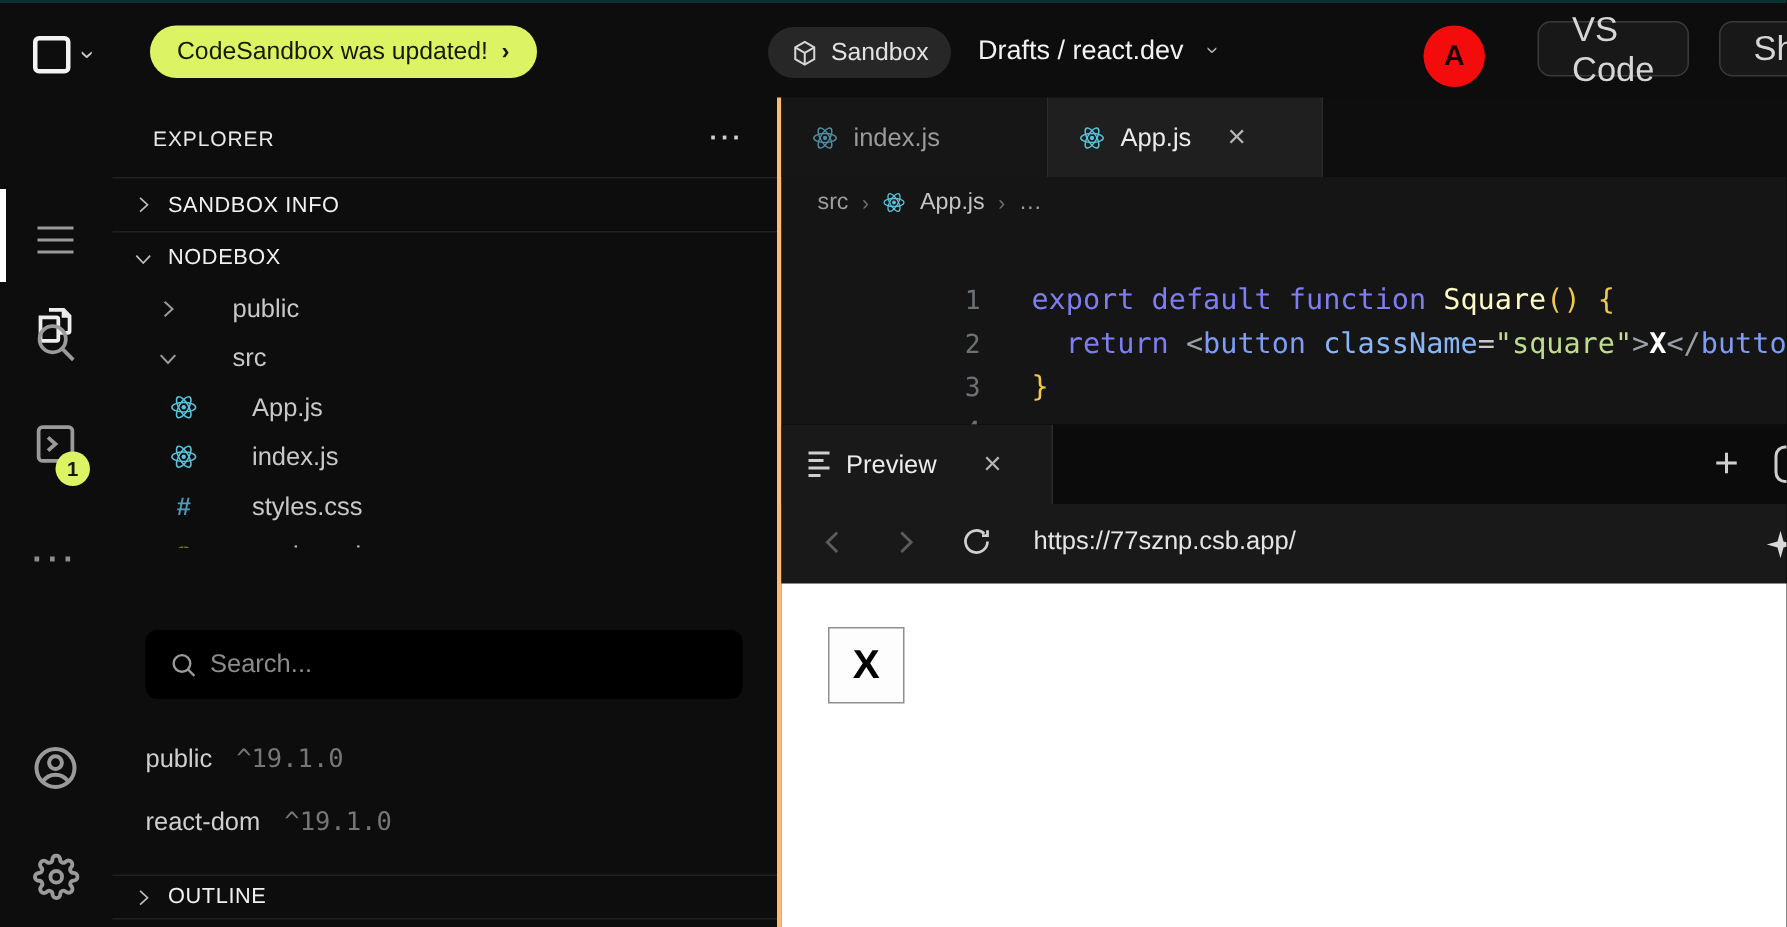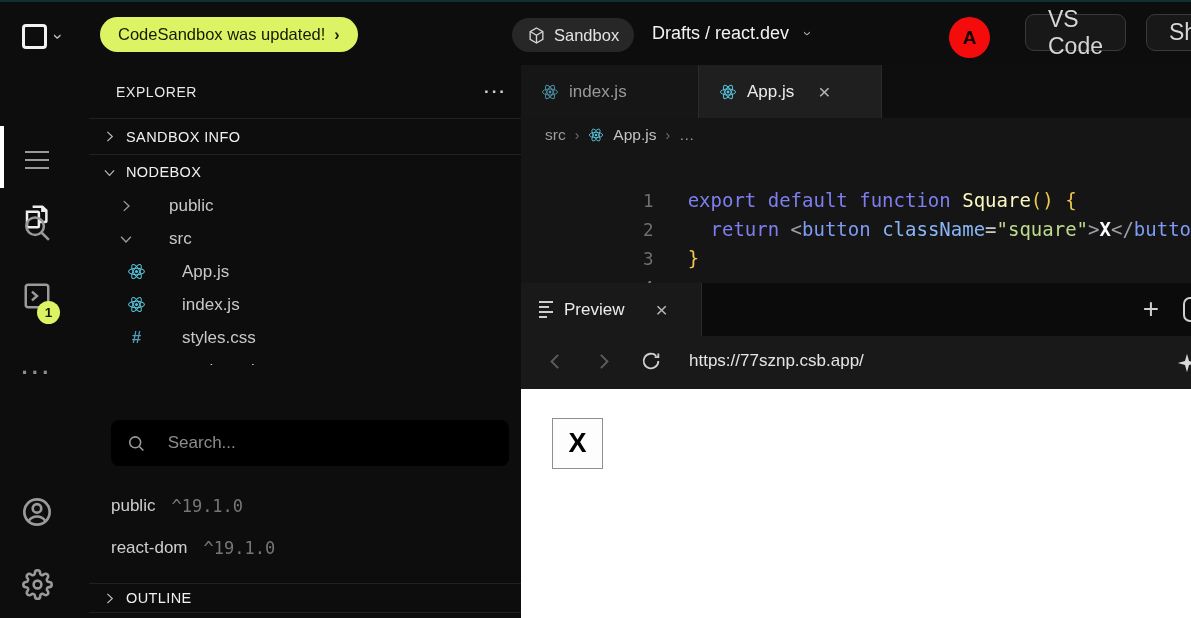--- a/index.html
+++ b/index.html
@@ -32,39 +32,39 @@
   #activitybar { left:0; top:65px; width:75px; height:553px; background:#0d0d0d; }
   .act-ic { left:21px; width:32px; height:32px; display:flex; align-items:center; justify-content:center; }
   .act-ic svg { stroke:#9a9a9a; fill:none; stroke-width:2; }
   #ic-files svg { stroke:#ededed; }
   #active-bar { left:0; top:61px; width:4px; height:62px; background:#ffffff; }
   #term-badge { left:37px; top:236px; width:23px; height:23px; border-radius:50%; background:#dcf464;
     color:#171a02; font-size:13.5px; font-weight:700; display:flex; align-items:center; justify-content:center; }
   #ic-more { color:#8d8d8d; font-size:22px; letter-spacing:3px; font-weight:700; }
 
   
-  #explorer { left:89px; top:65px; width:446px; height:553px; background:#0d0d0d; border-right:6px solid #fdba74; }
+  #explorer { left:75px; top:65px; width:446px; height:553px; background:#0d0d0d; border-right:3px solid #fdba74; }
   #exp-header { left:0; top:0; width:100%; height:53px; display:flex; align-items:center; }
   #exp-title { margin-left:27px; color:#e8e8e8; font-size:14px; letter-spacing:.6px; }
   #exp-menu { position:absolute; right:22px; color:#cfcfcf; font-size:17px; letter-spacing:2px; font-weight:700; }
   .sect { left:0; width:100%; display:flex; align-items:center; color:#f0f0f0; font-size:14.5px; letter-spacing:.4px; }
   .sect .schev { margin:0 8px 0 12px; display:flex; }
   .sect svg { stroke:#bfbfbf; fill:none; stroke-width:1.6; }
   #sect-sandbox { top:53px; height:37px; border-top:1px solid #212121; border-bottom:1px solid #212121; }
   #sect-nodebox { top:90px; height:34px; }
   #tree { left:0; top:124px; width:100%; height:176px; overflow:hidden; }
   .trow { height:33px; display:flex; align-items:center; color:#c8c8c8; font-size:17px;gap:28px; }
   .trow .fchev { margin:0 6px 0 28px; display:flex; }
   .trow .fchev svg { stroke:#9a9a9a; fill:none; stroke-width:1.8; }
   .trow .ficon { margin:0 8px 0 38px; display:flex; width:19px; justify-content:center; }
   .hash { color:#519aba; font-weight:700; font-size:17px; }
   .brace-ic { color:#cbcb41; font-weight:700; font-size:15px; }
   #sect-deps { top:300px; height:38px; border-top:1px solid #212121; }
   #dep-search { left:22px; top:355px; width:398px; height:46px; background:#000; border-radius:8px;
-    display:flex; align-items:center; padding:0 16px; gap:22px; }
+    display:flex; align-items:center; padding:0 16px; gap:8px; }
   #dep-search svg { stroke:#9a9a9a; fill:none; stroke-width:2; }
   #dep-search input { background:transparent; border:none; outline:none; color:#cfcfcf; font-size:17px;
     font-family:"Liberation Sans",sans-serif; width:330px; }
   #dep-search input::placeholder { color:#8c8c8c; }
   .dep-row { left:22px; height:34px; display:flex; align-items:center; }
   .dep-name { color:#cfcfcf; font-size:17px; }
   .dep-ver { color:#767676; font-size:17px; font-family:"DejaVu Sans Mono", monospace; margin-left:16px; }
   #dep-0 { top:424px; } #dep-1 { top:466px; }
   #sect-outline { top:518px; height:30px; border-top:1px solid #212121; border-bottom:1px solid #212121; }
 

